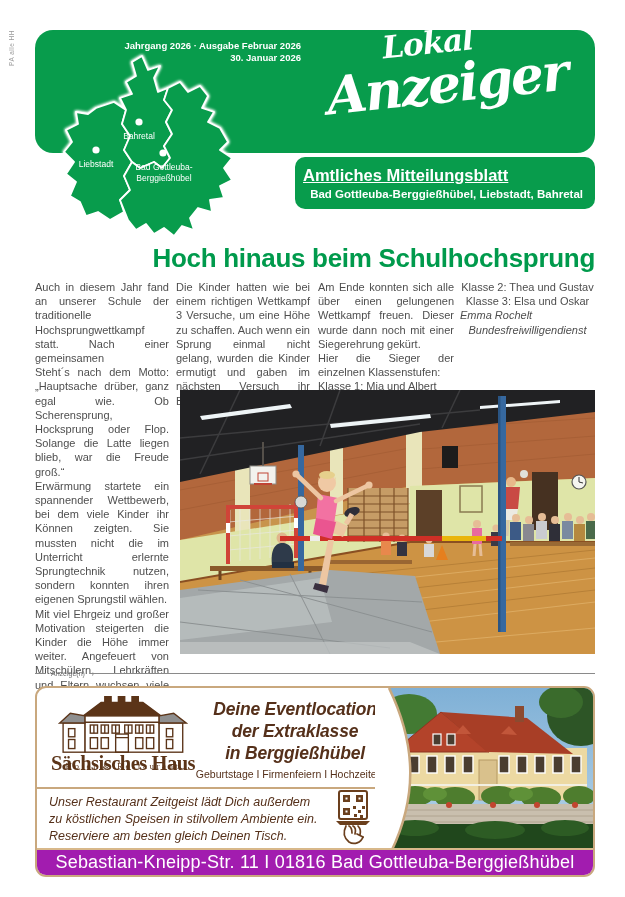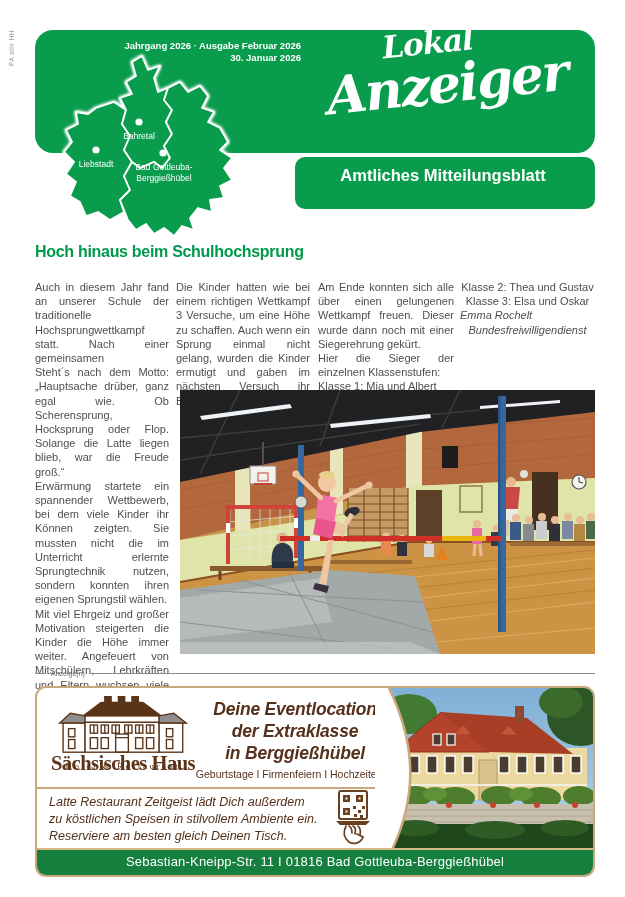--- a/index.html
+++ b/index.html
@@ -9,28 +9,28 @@
   .edge-note{position:absolute;left:8px;top:30px;writing-mode:vertical-rl;transform:rotate(180deg);
              font-size:6.5px;color:#9a9a9a;letter-spacing:.5px;}
   .green-main{position:absolute;left:35px;top:30px;width:560px;height:123px;background:#089c4c;border-radius:18px;}
   .green-sub{position:absolute;left:295px;top:157px;width:300px;height:52px;background:#089c4c;border-radius:10px;}
   .issue-dates{position:absolute;left:35px;top:40px;width:266px;text-align:right;color:#fff;
                font-size:9.5px;line-height:12px;font-weight:bold;}
   .logo{position:absolute;left:305px;top:26px;width:285px;height:128px;transform:rotate(-6deg);
         color:#fff;font-family:"DejaVu Serif",serif;font-style:italic;font-weight:bold;text-align:center;}
   .logo .w1{font-size:31px;line-height:30px;letter-spacing:-1px;margin-right:30px;}
   .logo .w2{font-size:52px;line-height:52px;letter-spacing:-2px;margin-top:2px;}
-  .sub-l1{position:absolute;right:12px;top:9px;color:#fff;font-weight:bold;font-size:16.5px;width:280px;text-align:center;}
-  .sub-l2{position:absolute;right:12px;top:31px;color:#fff;font-weight:bold;font-size:11.5px;width:286px;text-align:right;margin-top:20px;}
+  .sub-l1{position:absolute;right:12px;top:9px;color:#fff;font-weight:bold;font-size:16.5px;width:280px;text-align:left;text-decoration:underline;}
+  .sub-l2{position:absolute;right:12px;top:31px;color:#fff;font-weight:bold;font-size:11.5px;width:286px;text-align:right;}
   .map-wrap{position:absolute;left:36px;top:50px;width:226px;height:192px;
             filter:drop-shadow(0 0 1.5px #fff) drop-shadow(0 0 1px #fff);}
   .map-wrap svg{display:block;}
   
-  .headline{position:absolute;left:35px;top:243px;width:560px;text-align:left;color:#009a4c;
-            font-size:16px;font-weight:bold;letter-spacing:-.3px;}
+  .headline{position:absolute;left:35px;top:243px;width:560px;text-align:right;color:#009a4c;
+            font-size:26px;font-weight:bold;letter-spacing:-.3px;}
   .col{position:absolute;top:280px;color:#4e4e4e;font-size:11px;line-height:14.2px;}
   .col p{margin:0;text-align:justify;}
   .c1{left:35px;width:134px;}
   .c2{left:176px;width:134px;}
   .c3{left:318px;width:136px;}
   .c4{left:460px;width:135px;}
   .c4 .res{text-align:center;}
   .c4 .sig{font-style:italic;text-align:left;}
   .photo{position:absolute;left:180px;top:390px;width:415px;height:264px;overflow:hidden;}
   
@@ -48,23 +48,23 @@
           font-family:"Liberation Serif",serif;font-size:9px;letter-spacing:2.5px;}
   .ad-head{position:absolute;left:160px;top:10px;width:196px;text-align:center;color:#55301a;
            font-style:italic;font-weight:bold;font-size:17.5px;line-height:22px;letter-spacing:-.2px;}
   .ad-services{position:absolute;left:150px;top:80px;width:216px;text-align:center;color:#55301a;
                font-size:10.5px;}
   .ad-divider{position:absolute;left:0px;top:99px;width:352px;height:2px;background:#c9a87e;}
   .ad-body{position:absolute;left:12px;top:106px;width:280px;color:#55301a;font-style:italic;
            font-size:12.5px;line-height:17px;}
   .qr{position:absolute;left:296px;top:102px;width:40px;height:56px;}
   .hotel-photo{position:absolute;right:0;top:0;width:218px;height:164px;}
-  .ad-footer{position:absolute;left:0;bottom:0;width:100%;height:27px;background:#15803d;
+  .ad-footer{position:absolute;left:0;bottom:0;width:100%;height:27px;background:#a21caf;
              border-top:2px solid #d8b88a;box-sizing:border-box;color:#fff;text-align:center;
-             font-size:13px;line-height:24px;letter-spacing:.2px;}
+             font-size:18px;line-height:24px;letter-spacing:.2px;}
 </style>
 </head>
 <body>
 
 <div class="page">
 
   <div class="edge-note">PA alle HH</div>
 
   <div class="green-main"></div>
 
@@ -360,21 +360,21 @@
     <div class="ad-head">
       <div>Deine Eventlocation</div>
       <div>der Extraklasse</div>
       <div>in Berggießhübel</div>
     </div>
     <div class="ad-services">Geburtstage I Firmenfeiern I Hochzeiten ...</div>
 
     <div class="ad-divider"></div>
 
     <div class="ad-body">
-      <div>Latte Restaurant Zeitgeist lädt Dich außerdem</div>
+      <div>Unser Restaurant Zeitgeist lädt Dich außerdem</div>
       <div>zu köstlichen Speisen in stilvollem Ambiente ein.</div>
       <div>Reserviere am besten gleich Deinen Tisch.</div>
     </div>
 
     <div class="qr">
       <svg width="40" height="56" viewBox="0 0 40 56">
         <rect x="6" y="1" width="28" height="28" rx="2" fill="#fff" stroke="#6b3f1d" stroke-width="2"></rect>
         <g fill="#6b3f1d">
           <rect x="10" y="5" width="7" height="7"></rect>
             <rect x="23" y="5" width="7" height="7"></rect>

